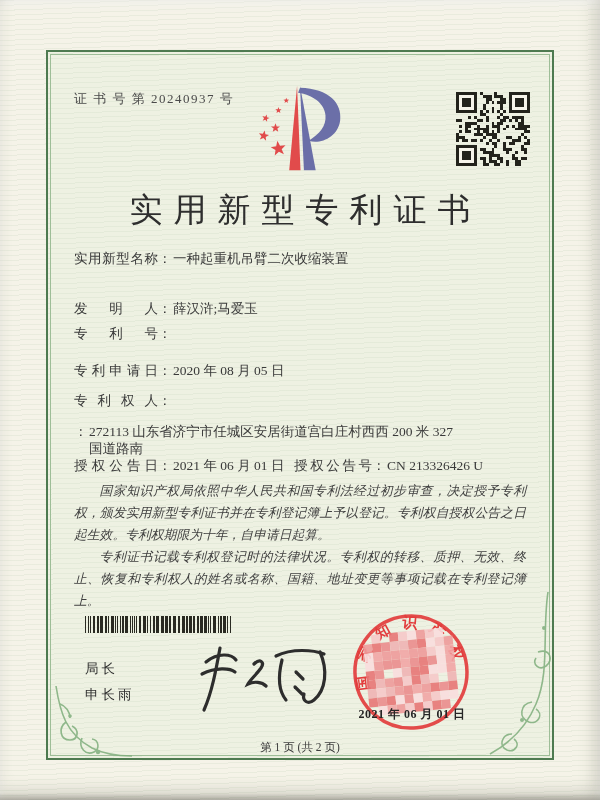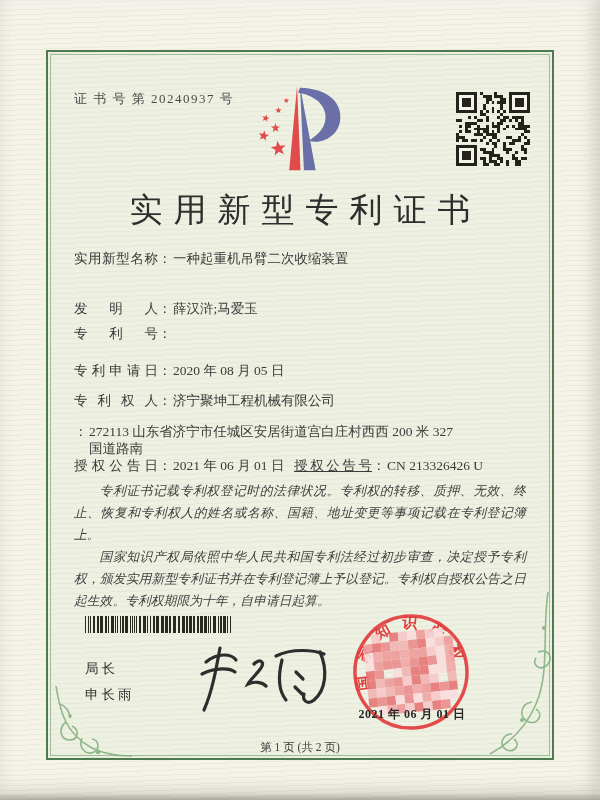--- a/index.html
+++ b/index.html
@@ -24,21 +24,21 @@
   .logo{position:absolute; left:248px; top:80px; width:104px; height:98px;}
   .qr{position:absolute; left:456px; top:92px; width:74px; height:74px;}
   .title{position:absolute; left:0; right:0; top:188px; text-align:center;
     font-size:33px; letter-spacing:11px; text-indent:11px; color:#2e2e2e; font-weight:500;}
   .row{position:absolute; left:74px; display:flex; font-size:13.5px; line-height:17px; color:#3a3a3a;}
   .lbl{width:84px; flex:0 0 84px; text-align:justify; text-align-last:justify; text-justify:inter-character;}
   .colon{width:15px; flex:0 0 15px;}
   .val{flex:0 0 auto;}
   .val-wrap{width:372px; flex:0 0 372px;}
   .grant-b{position:absolute; left:220px; top:0; display:flex;}
-  .grant-b .lbl{width:78px; flex:0 0 78px;text-decoration:underline;}
+  .grant-b .lbl{width:78px; flex:0 0 78px;}
   .paras{position:absolute; left:74px; top:480px; width:452px; font-size:12.8px; line-height:22px;
     text-align:justify; font-style:italic; color:#3f3f3f;}
   .paras p{margin:0; text-indent:2em;}
   .barcode{position:absolute; left:85px; top:616px; width:152px; height:17px; font-size:0;}
   .barcode i{display:inline-block; height:100%; background:#2a2a22;}
   .director{position:absolute; left:85px; top:656px; font-family:"Liberation Sans","DejaVu Sans",sans-serif;
     font-size:13.5px; letter-spacing:3px; color:#2f2f2f; line-height:26px;}
   .sig{position:absolute; left:192px; top:640px; width:145px; height:80px;}
   .seal{position:absolute; left:347px; top:607px; width:130px; height:150px; transform:rotate(-6deg);}
   .seal svg{position:absolute; left:0; top:0;}
@@ -286,40 +286,39 @@
       <span class="colon">：</span>
   </div>
   <div class="row" style="top:362px">
     <span class="lbl">专利申请日</span>
       <span class="colon">：</span>
       <span class="val">2020 年 08 月 05 日</span>
   </div>
   <div class="row" style="top:392px">
     <span class="lbl">专利权人</span>
       <span class="colon">：</span>
-      <span class="val">济宁聚坤工程机械有限公司</span>
   </div>
   <div class="row" style="top:423px">
       <span class="colon">：</span>
       <span class="val val-wrap">272113 山东省济宁市任城区安居街道宫白庄村西西 200 米 327 国道路南</span>
   </div>
   <div class="row" style="top:457px; right:74px">
     <span class="lbl">授权公告日</span>
       <span class="colon">：</span>
       <span class="val">2021 年 06 月 01 日</span>
     <span class="grant-b">
       <span class="lbl">授权公告号</span>
         <span class="colon">：</span>
         <span class="val">CN 213326426 U</span>
     </span>
   </div>
 
   <div class="paras">
+    <p>国家知识产权局依照中华人民共和国专利法经过初步审查，决定授予专利权，颁发实用新型专利证书并在专利登记簿上予以登记。专利权自授权公告之日起生效。专利权期限为十年，自申请日起算。</p>
     <p>专利证书记载专利权登记时的法律状况。专利权的转移、质押、无效、终止、恢复和专利权人的姓名或名称、国籍、地址变更等事项记载在专利登记簿上。</p>
-    <p>国家知识产权局依照中华人民共和国专利法经过初步审查，决定授予专利权，颁发实用新型专利证书并在专利登记簿上予以登记。专利权自授权公告之日起生效。专利权期限为十年，自申请日起算。</p>
   </div>
 
   <div class="barcode" id="barcode"><i style="width: 1px; margin-right: 2px;"></i><i style="width: 1px; margin-right: 1px;"></i><i style="width: 1px; margin-right: 2px;"></i><i style="width: 2px; margin-right: 2px;"></i><i style="width: 2px; margin-right: 1px;"></i><i style="width: 3px; margin-right: 2px;"></i><i style="width: 2px; margin-right: 1px;"></i><i style="width: 1px; margin-right: 2px;"></i><i style="width: 3px; margin-right: 1px;"></i><i style="width: 1px; margin-right: 1px;"></i><i style="width: 1px; margin-right: 2px;"></i><i style="width: 1px; margin-right: 1px;"></i><i style="width: 2px; margin-right: 1px;"></i><i style="width: 3px; margin-right: 2px;"></i><i style="width: 1px; margin-right: 1px;"></i><i style="width: 1px; margin-right: 1px;"></i><i style="width: 1px; margin-right: 1px;"></i><i style="width: 1px; margin-right: 2px;"></i><i style="width: 2px; margin-right: 2px;"></i><i style="width: 3px; margin-right: 1px;"></i><i style="width: 1px; margin-right: 2px;"></i><i style="width: 1px; margin-right: 2px;"></i><i style="width: 2px; margin-right: 1px;"></i><i style="width: 3px; margin-right: 2px;"></i><i style="width: 3px; margin-right: 1px;"></i><i style="width: 3px; margin-right: 1px;"></i><i style="width: 2px; margin-right: 2px;"></i><i style="width: 3px; margin-right: 2px;"></i><i style="width: 2px; margin-right: 2px;"></i><i style="width: 3px; margin-right: 1px;"></i><i style="width: 2px; margin-right: 1px;"></i><i style="width: 3px; margin-right: 1px;"></i><i style="width: 2px; margin-right: 2px;"></i><i style="width: 2px; margin-right: 1px;"></i><i style="width: 3px; margin-right: 1px;"></i><i style="width: 3px; margin-right: 1px;"></i><i style="width: 1px; margin-right: 1px;"></i><i style="width: 1px; margin-right: 2px;"></i><i style="width: 3px; margin-right: 2px;"></i><i style="width: 1px; margin-right: 1px;"></i><i style="width: 2px; margin-right: 1px;"></i><i style="width: 3px; margin-right: 1px;"></i><i style="width: 1px; margin-right: 2px;"></i><i style="width: 1px; margin-right: 1px;"></i></div>
 
   <div class="director">
     <div>局长</div>
     <div>申长雨</div>
   </div>
 
   <svg class="sig" viewBox="0 0 145 80" fill="none" stroke="#2d2d2d" stroke-width="3.2" stroke-linecap="round">

